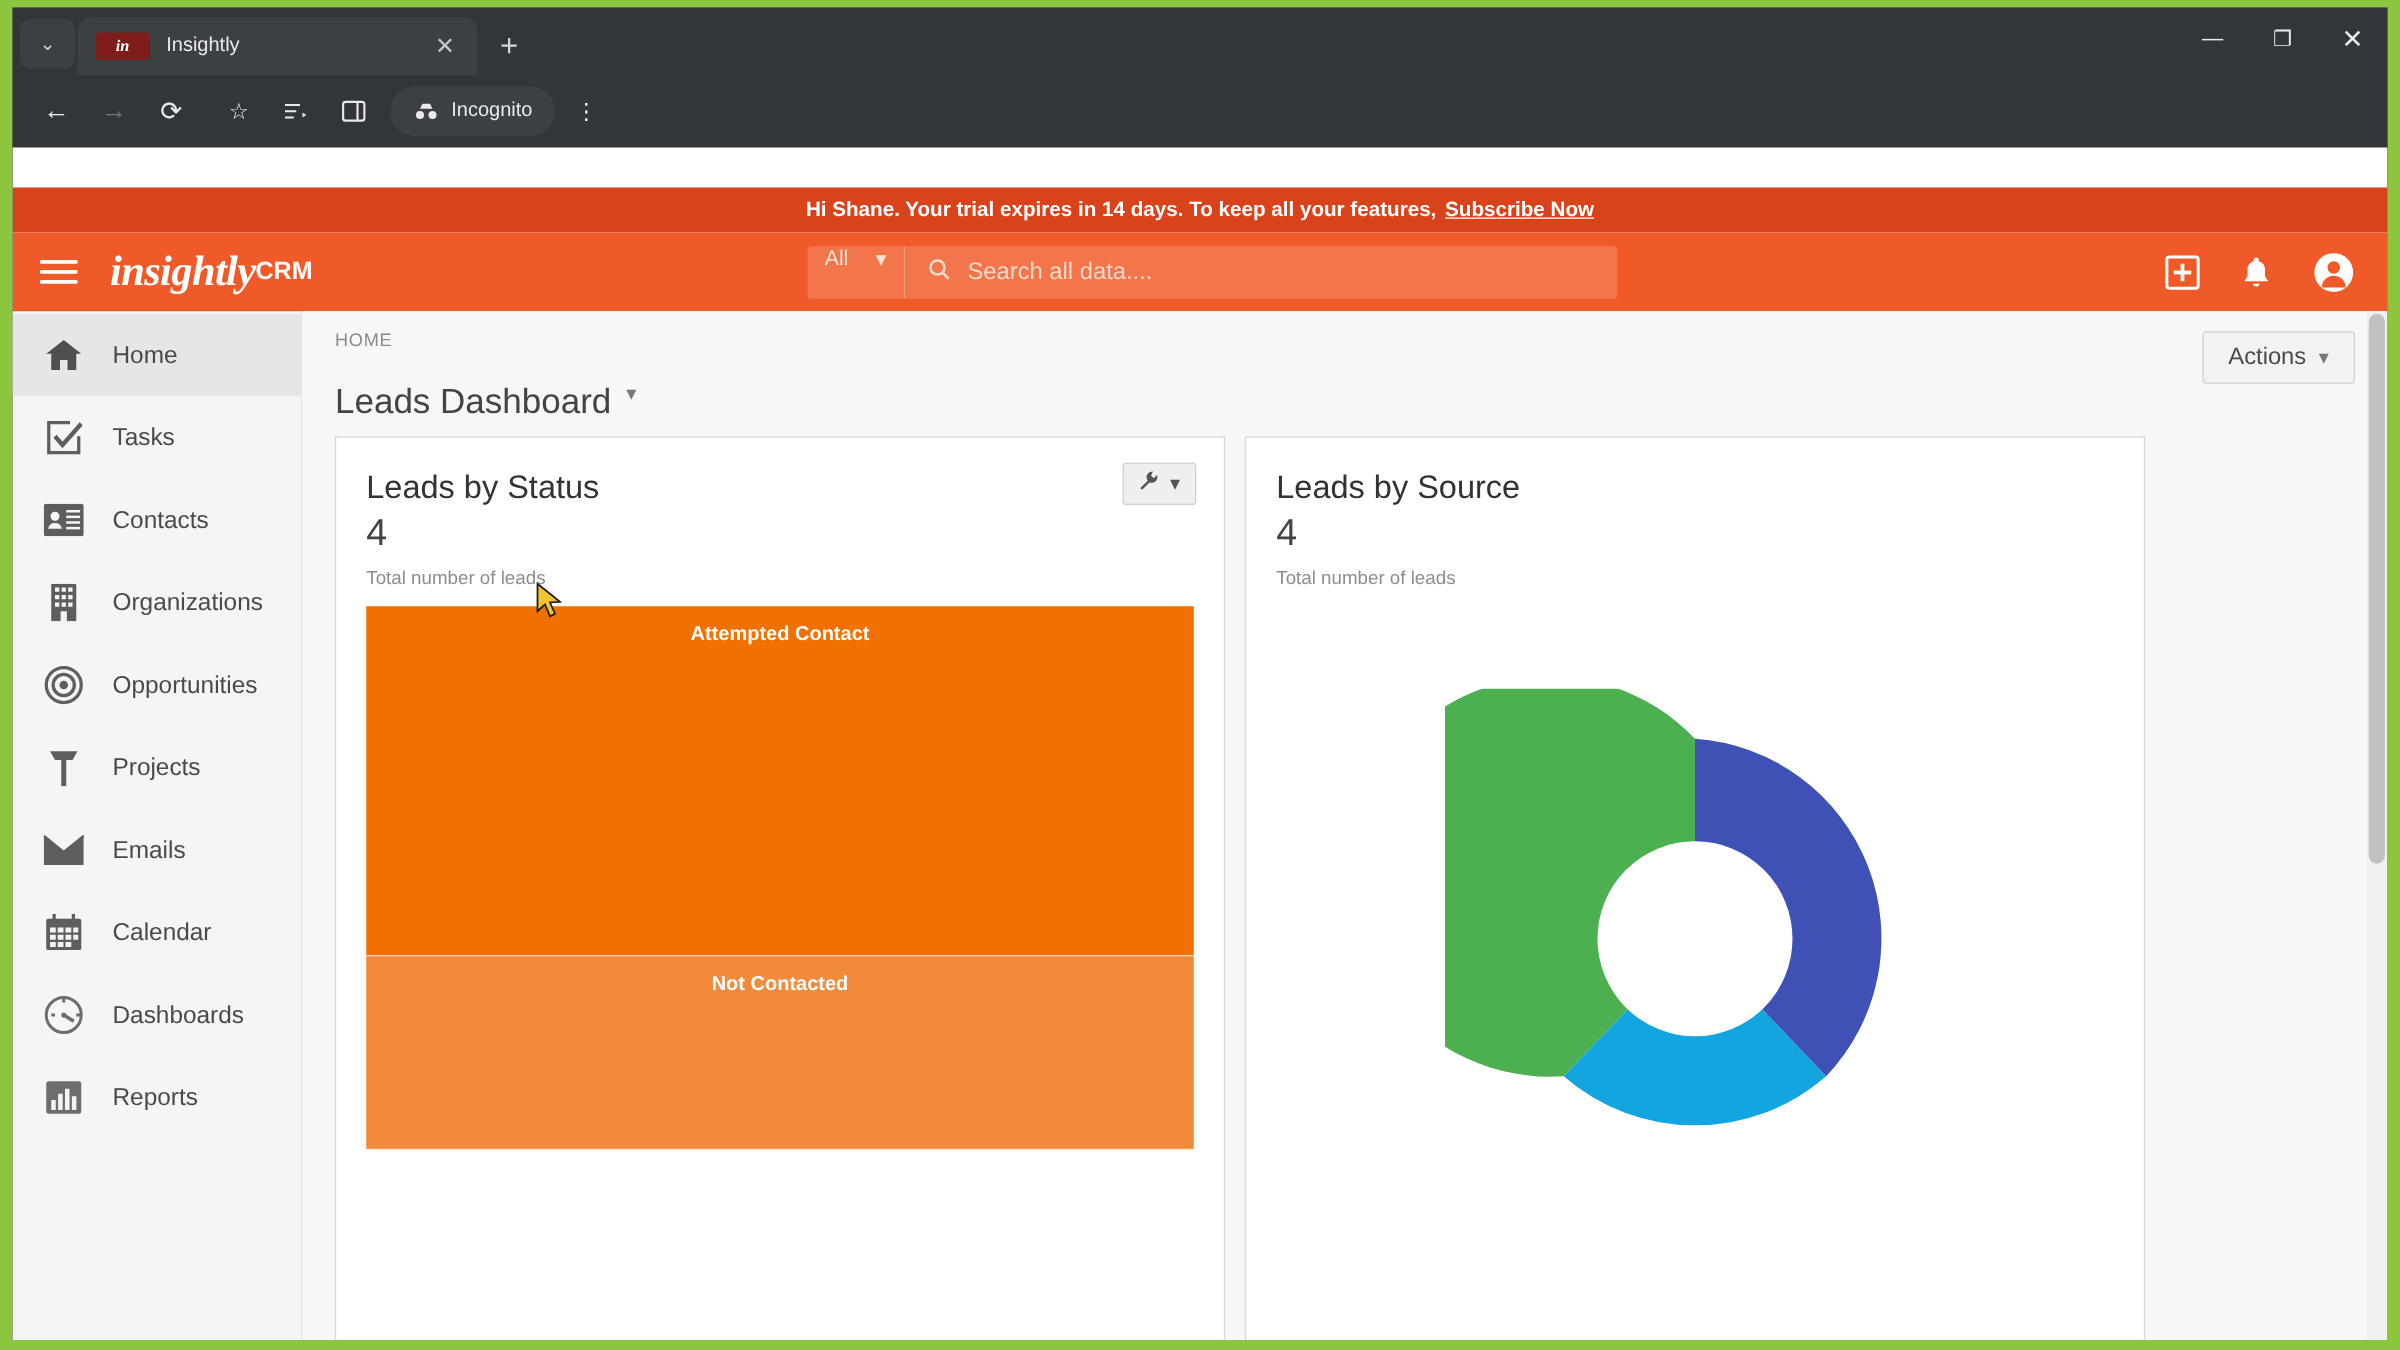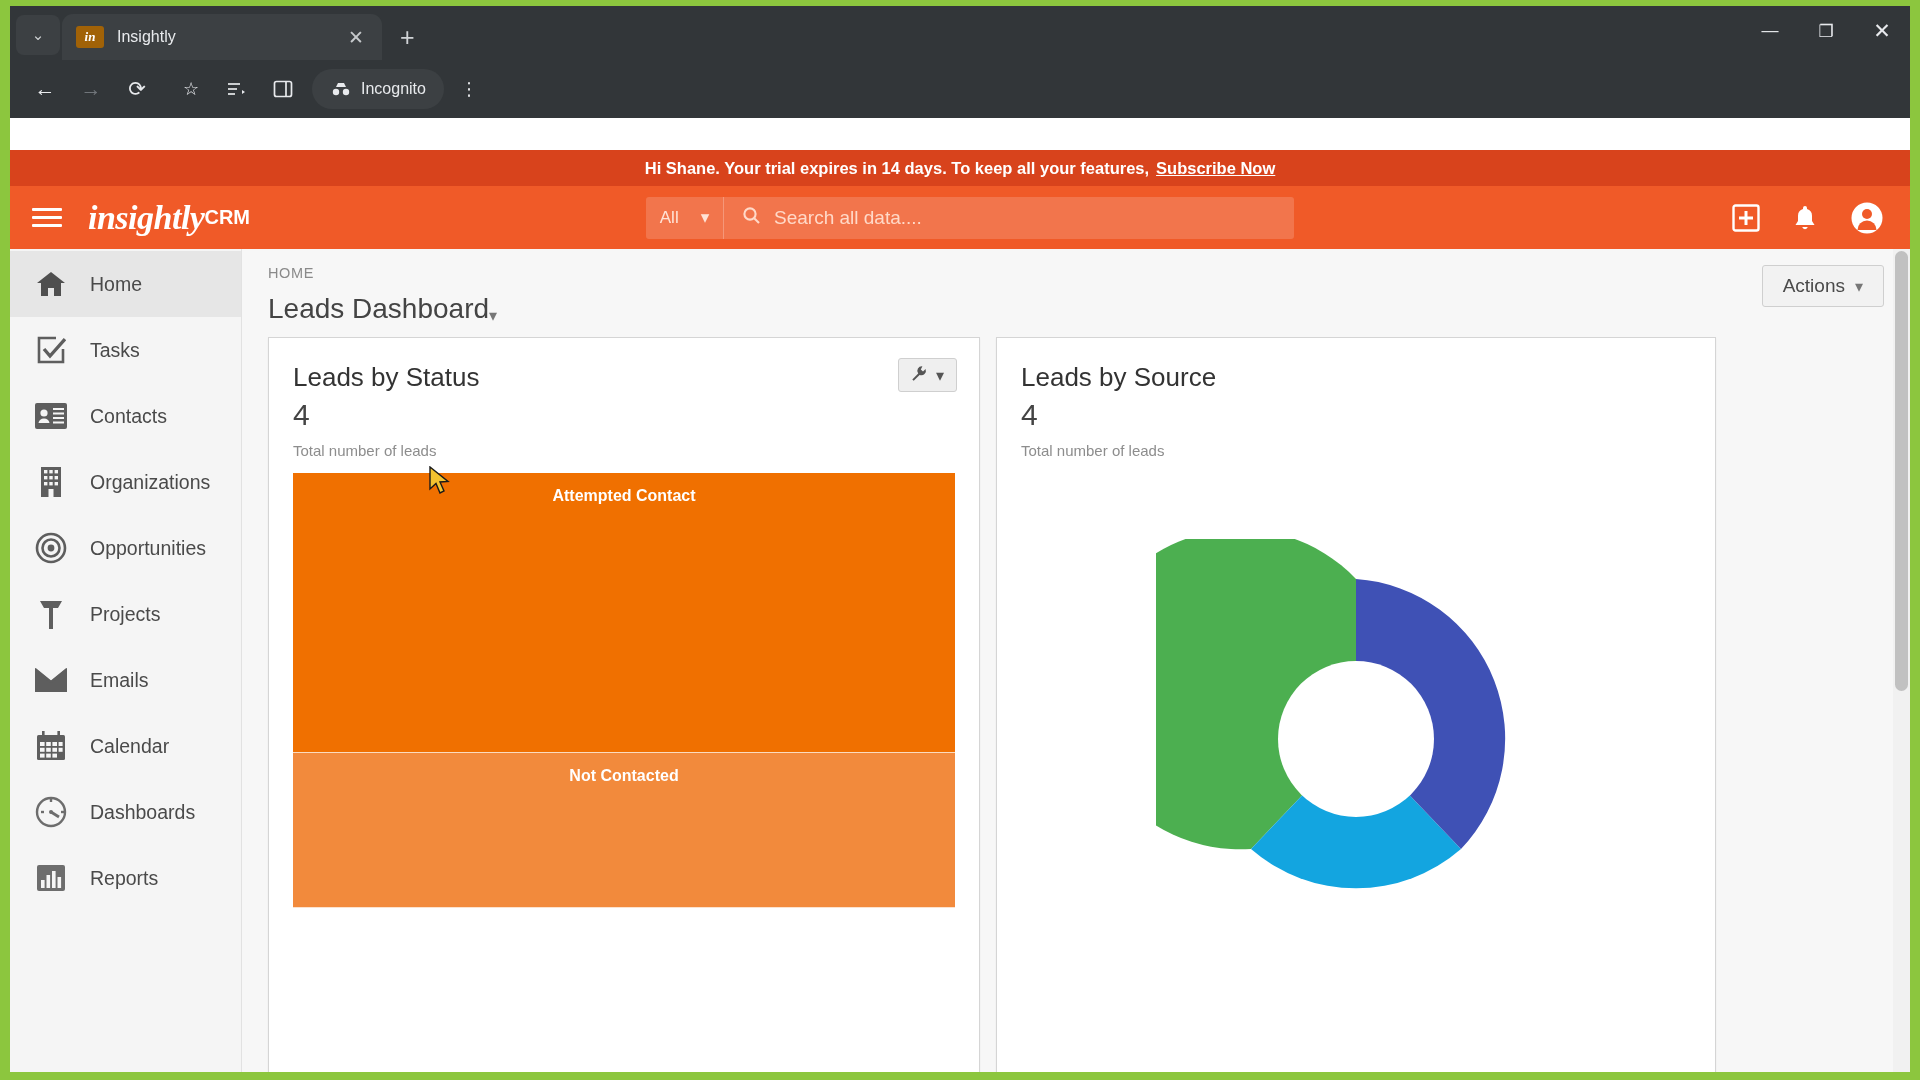--- a/index.html
+++ b/index.html
@@ -32,21 +32,21 @@
     display: flex; align-items: center; justify-content: center;
     color: #cfd2d4; font-size: 15px;
   }
   .tab {
     display: flex; align-items: center; gap: 13px;
     height: 46px; width: 320px;
     background: #3c4043; border-radius: 11px 11px 0 0;
     padding: 0 14px;
   }
   .tab-favicon {
-    width: 28px; height: 22px; background: #a16207; border-radius: 3px;
+    width: 44px; height: 22px; background: #7f1d1d; border-radius: 3px;
     color: #fff; font-size: 13px; font-weight: bold; font-style: italic;
     display: flex; align-items: center; justify-content: center;
     font-family: "Liberation Serif", serif;
   }
   .tab-title { color: #e8eaed; font-size: 16px; flex: 1; white-space: nowrap; overflow: hidden; }
   .tab-close { color: #c6c9cc; font-size: 19px; line-height: 1; padding: 0 4px; }
   .newtab {
     color: #d0d3d6; font-size: 25px; margin: 0 0 10px 18px; line-height: 1;
   }
   .wincontrols {
@@ -102,21 +102,21 @@
     color:#fff; font-size: 34px; font-style: italic; font-weight: bold;
     font-family: "Liberation Serif", serif; letter-spacing: -0.5px;
   }
   .brand-sub { color:#fff; font-size: 20px; margin-left: 0; font-weight: 700; }
   .searchwrap {
     position:absolute; left: 636px; width: 648px; height: 42px;
     background: rgba(255,255,255,0.17); border-radius: 3px;
     display:flex; align-items:center;
   }
   .search-scope {
-    width: 78px; display:flex; align-items:center; justify-content:center; gap:22px;
+    width: 78px; display:flex; justify-content:center; gap:22px;
     color:#ffe3d6; font-size: 17px; height:100%;
     border-right: 1px solid rgba(255,255,255,0.25);
   }
   .search-input-area { flex:1; display:flex; align-items:center; gap: 13px; padding-left: 18px; }
   .search-glass { color:#ffd9c8; font-size: 18px; }
   .search-ph { color:#ffd9c8; font-size: 19px; }
   .header-icons { position:absolute; right: 26px; display:flex; align-items:center; gap: 32px; }
   .hicon { color:#fff; display:flex; align-items:center; justify-content:center; }
 
   
@@ -128,21 +128,21 @@
   .navitem {
     display:flex; align-items:center; gap: 22px;
     height: 66px; padding-left: 24px; color: #4a4a4a; font-size: 19.5px;
   }
   .navitem.active { background: #E6E6E6; }
   .navicon { width: 34px; height: 34px; display:flex; align-items:center; justify-content:center; color:#6d6d6d; }
 
   .content { flex: 1; background: #F7F7F7; position: relative; overflow: hidden; }
   .crumbrow { padding: 16px 26px 0 26px; display:flex; align-items:flex-start; justify-content:space-between; }
   .crumb { color: #8a8a8a; font-size: 14.5px; letter-spacing: 0.6px; }
-  .pagetitle { color:#444; font-size: 28px; font-weight: 400; margin-top: 12px; display:flex; align-items:flex-end; }
+  .pagetitle { color:#444; font-size: 28px; font-weight: 400; margin-top: 24px; display:flex; align-items:flex-start; gap:12px; }
   .caret-dn { font-size: 16px; color:#777; }
   .actions-btn {
     background:#F2F2F2; border:1px solid #cfcfcf; border-radius:3px;
     height: 42px; padding: 0 20px; display:flex; align-items:center; gap:10px;
     color:#4a4a4a; font-size: 19px;
   }
 
   .cards { display:flex; gap: 16px; padding: 12px 26px 0 26px; }
   .card {
     background:#fff; border:1px solid #d5d5d5; position: relative;

